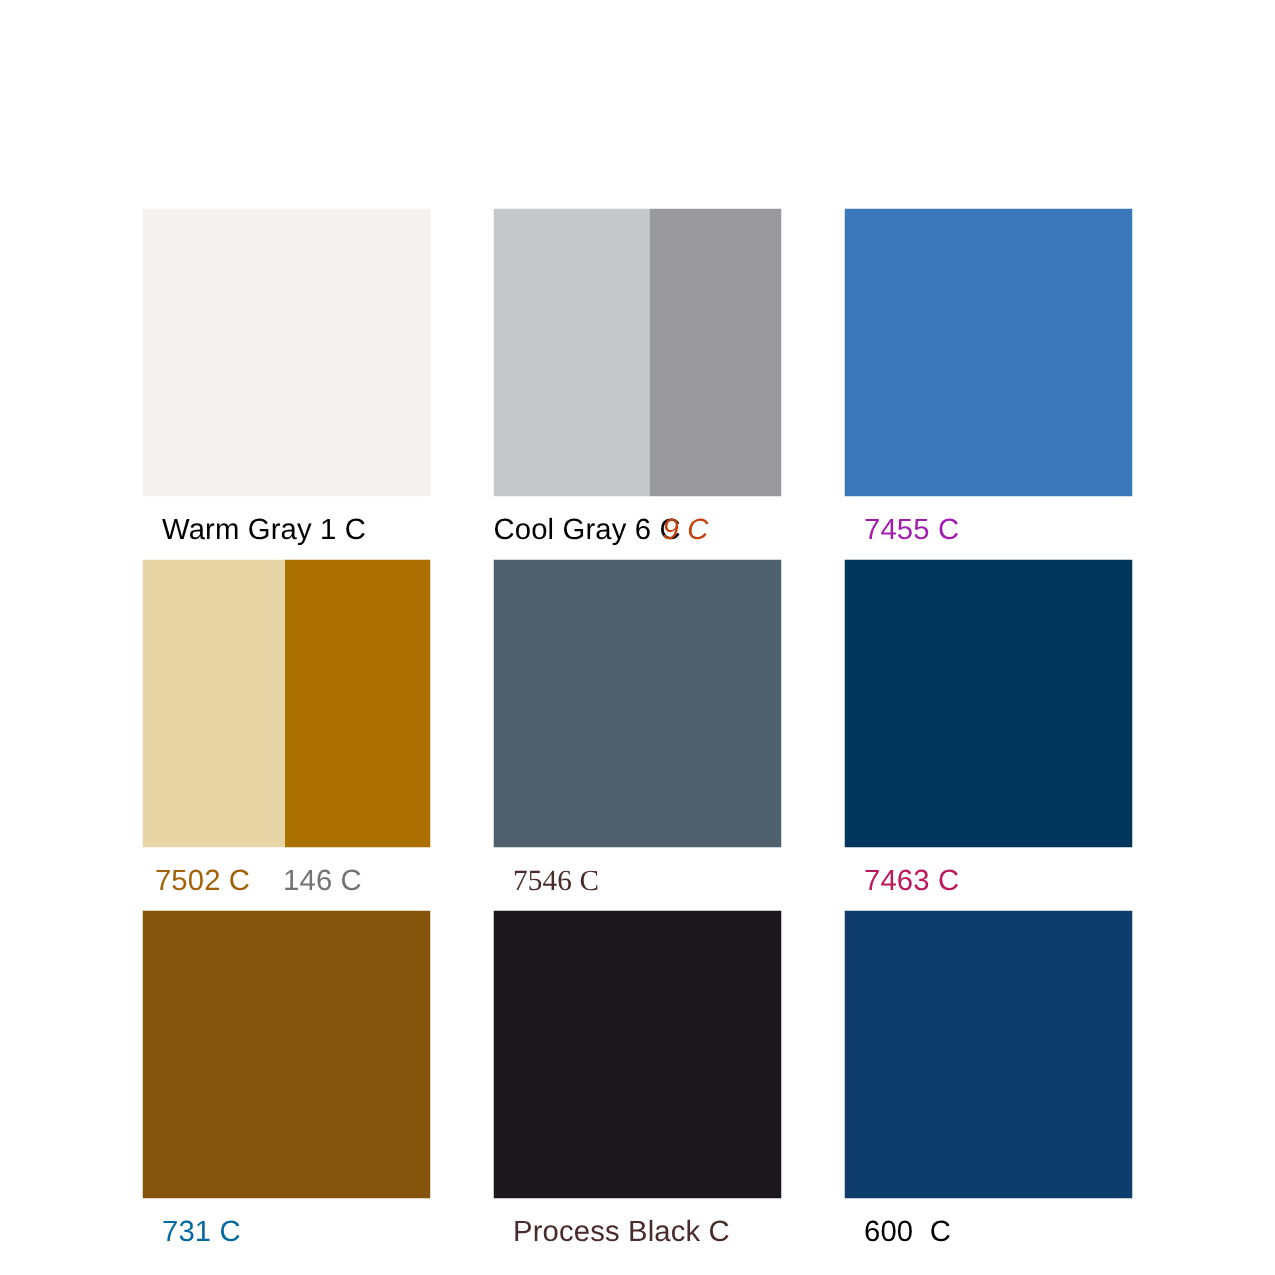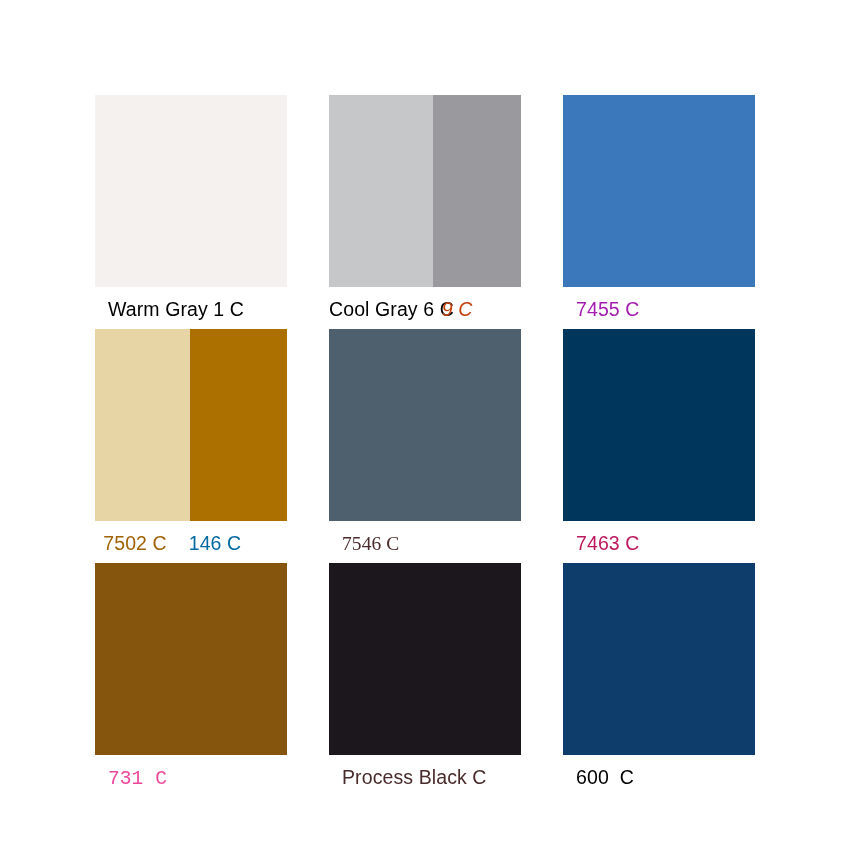--- a/index.html
+++ b/index.html
@@ -30,20 +30,21 @@
     display: grid;
     grid-template-columns: 192px 192px 192px;
     grid-template-rows: 234px 234px 234px;
     column-gap: 42px;
     row-gap: 0px;
   }
 
   .swatch-cell {
     position: relative;
     width: 160px;
+    margin-top: 44px;
   }
 
   .swatch-chip {
     position: relative;
     width: 192px;
     height: 192px;
     display: flex;
     flex-direction: row;
     overflow: hidden;
   }
@@ -104,39 +105,39 @@
         <div class="swatch-chip">
           <div class="chip-part" title="7455 C" style="width: 100%; background: rgb(59, 119, 187);"></div>
         </div>
         <div class="swatch-caption caption-single"><span style="color: #a21caf;">7455 C</span></div>
       </div>
       <div class="swatch-cell">
         <div class="swatch-chip">
           <div class="chip-part" title="7502 C" style="width: 49.5%; background: rgb(232, 213, 165);"></div>
           <div class="chip-part" title="146 C" style="width: 50.5%; background: rgb(171, 112, 0);"></div>
         </div>
-        <div class="swatch-caption caption-dual"><span class="caption-part" style="width: 50%; color: #a16207;">7502 C</span><span class="caption-part" style="width: 50%; color: #0369a1;">146 C</span></div>
+        <div class="swatch-caption caption-dual"><span class="caption-part" style="width: 50%; color: #a16207;">7502 C</span><span class="caption-part" style="width: 50%; color: #737373;">146 C</span></div>
       </div>
       <div class="swatch-cell">
         <div class="swatch-chip">
           <div class="chip-part" title="7546 C" style="width: 100%; background: rgb(78, 96, 110);"></div>
         </div>
         <div class="swatch-caption caption-single"><span style="color: rgb(74, 43, 43); font-family: Liberation Serif, serif;">7546 C</span></div>
       </div>
       <div class="swatch-cell">
         <div class="swatch-chip">
           <div class="chip-part" title="7463 C" style="width: 100%; background: rgb(0, 53, 92);"></div>
         </div>
         <div class="swatch-caption caption-single"><span style="color: #be185d;">7463 C</span></div>
       </div>
       <div class="swatch-cell">
         <div class="swatch-chip">
           <div class="chip-part" title="731 C" style="width: 100%; background: rgb(133, 84, 13);"></div>
         </div>
-        <div class="swatch-caption caption-single"><span style="color: #ec4899; font-family: Liberation Mono, monospace;">731 C</span></div>
+        <div class="swatch-caption caption-single"><span style="color: #0369a1;">731 C</span></div>
       </div>
       <div class="swatch-cell">
         <div class="swatch-chip">
           <div class="chip-part" title="Process Black C" style="width: 100%; background: rgb(27, 23, 28);"></div>
         </div>
         <div class="swatch-caption caption-single"><span style="color: rgb(74, 43, 43);">Process Black C</span></div>
       </div>
       <div class="swatch-cell">
         <div class="swatch-chip">
           <div class="chip-part" title="540 C" style="width: 100%; background: rgb(14, 60, 107);"></div>

